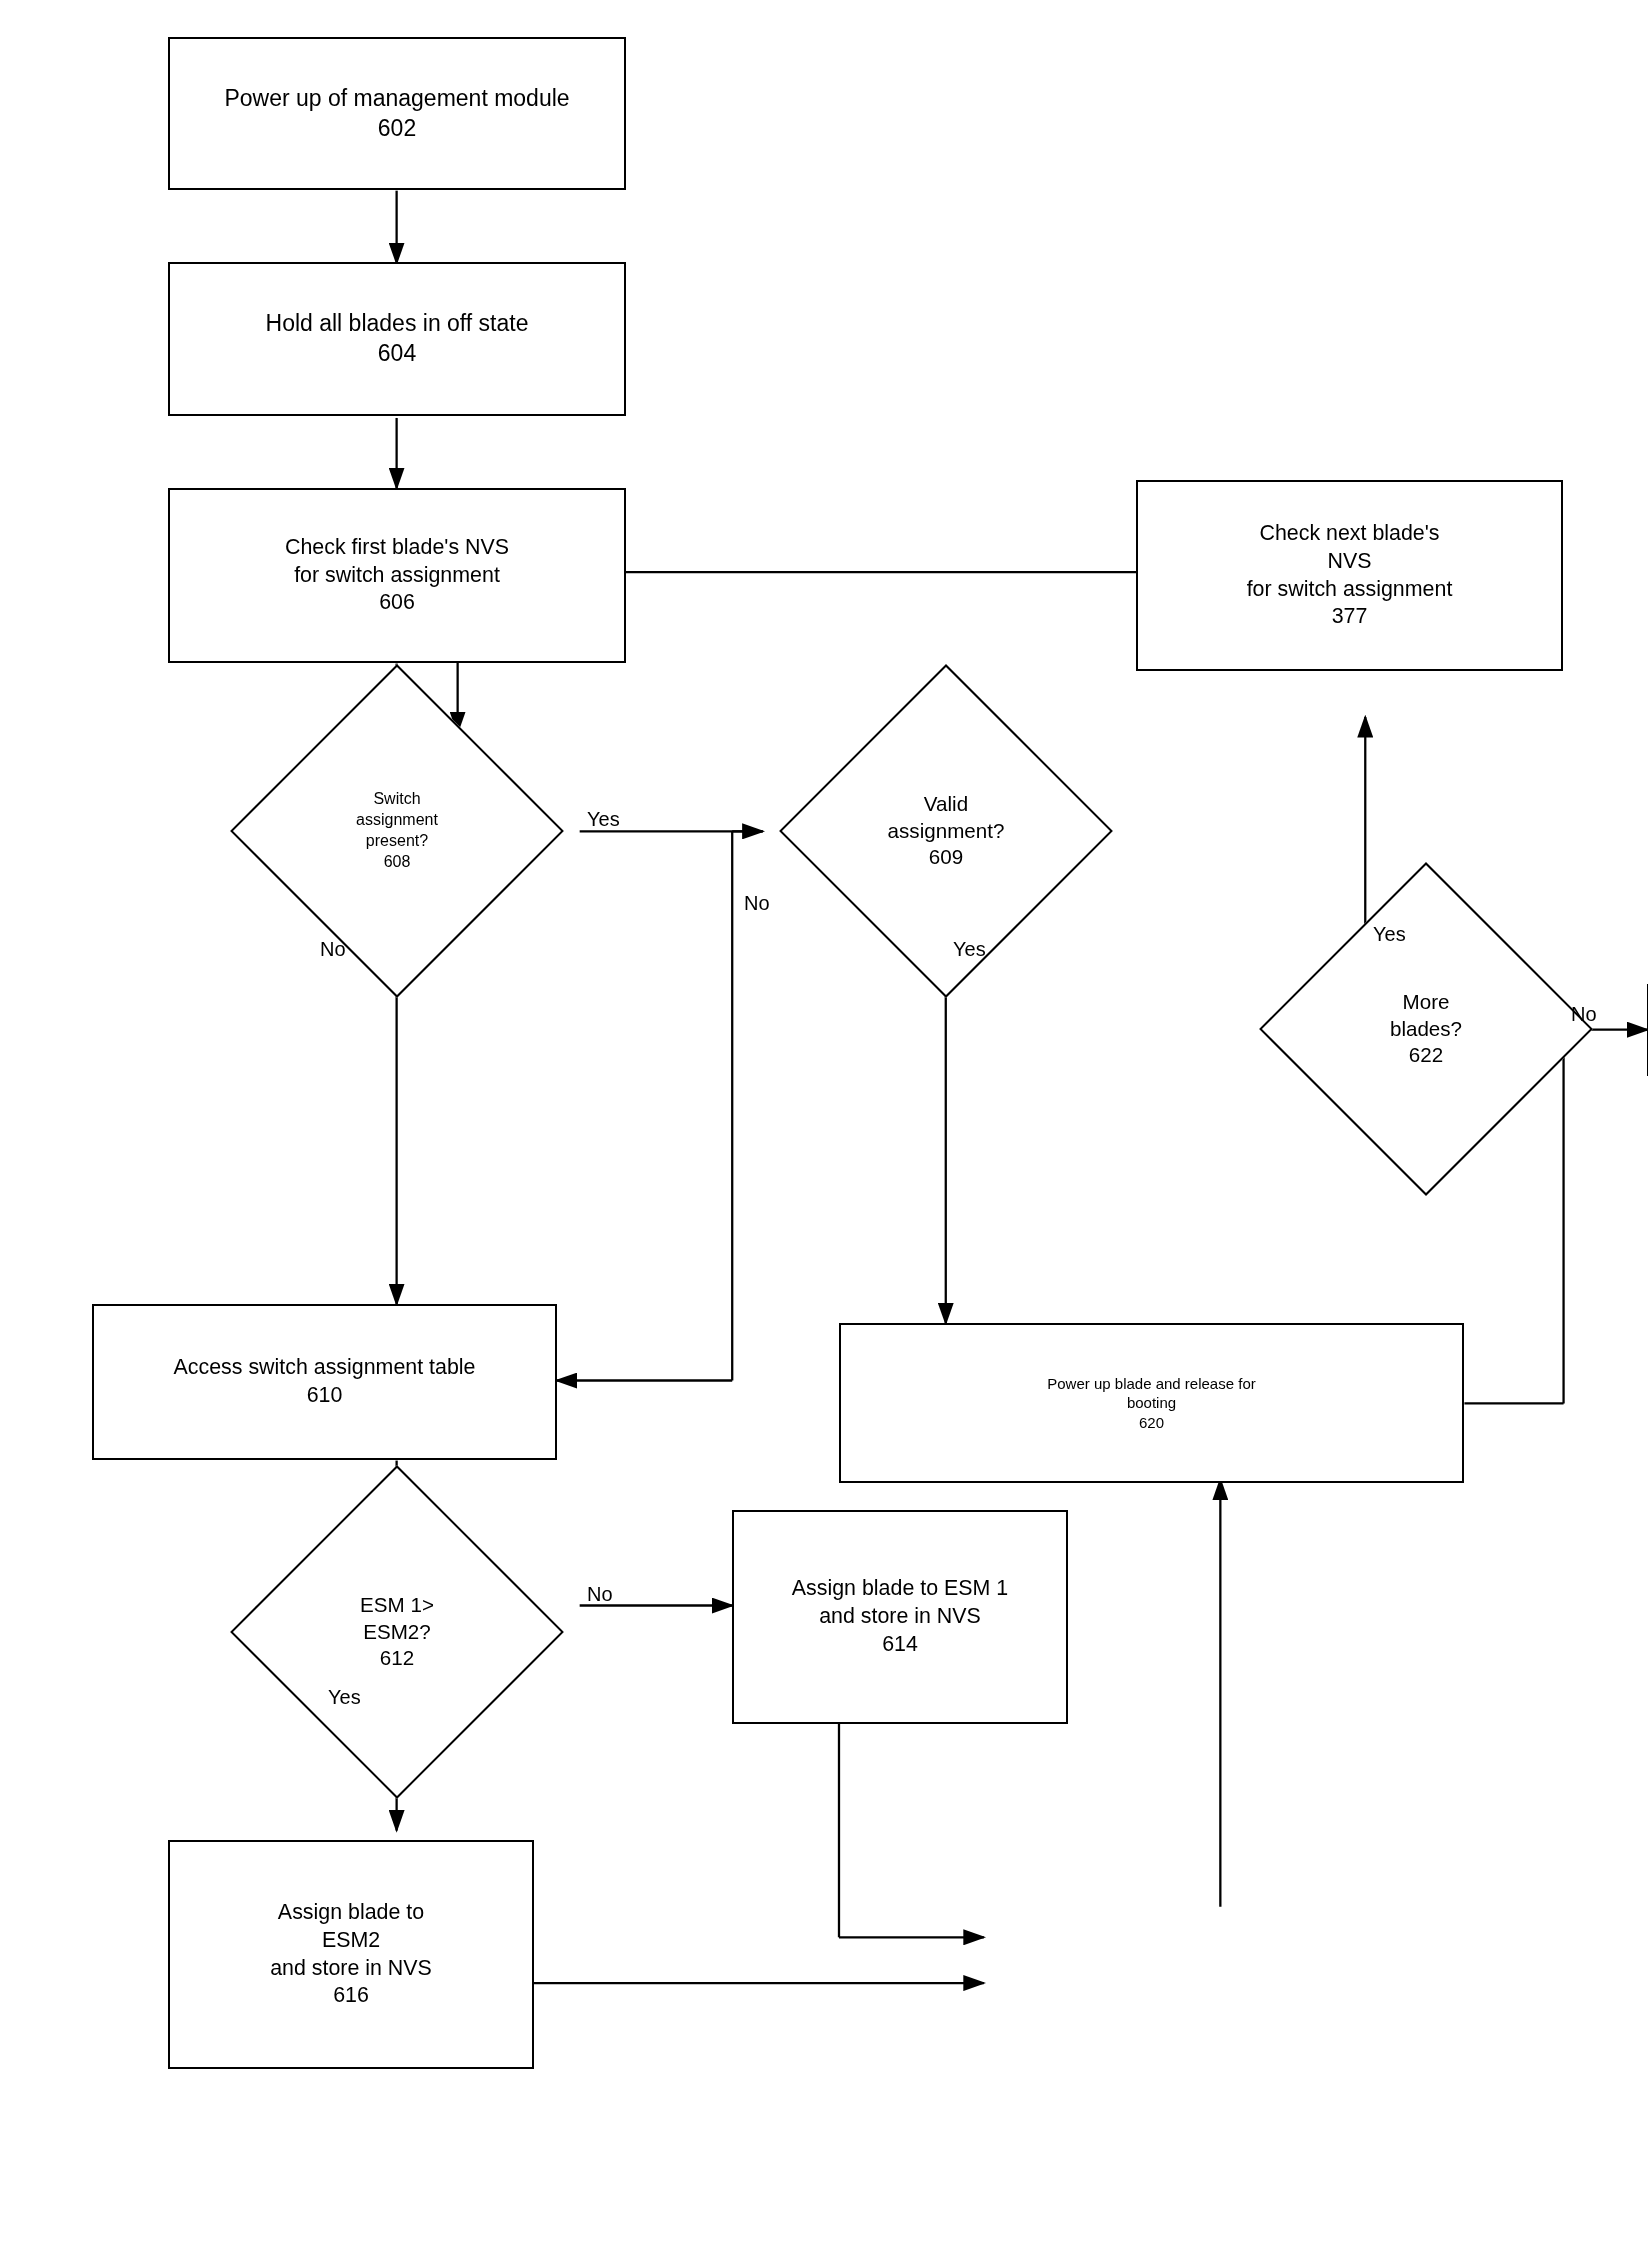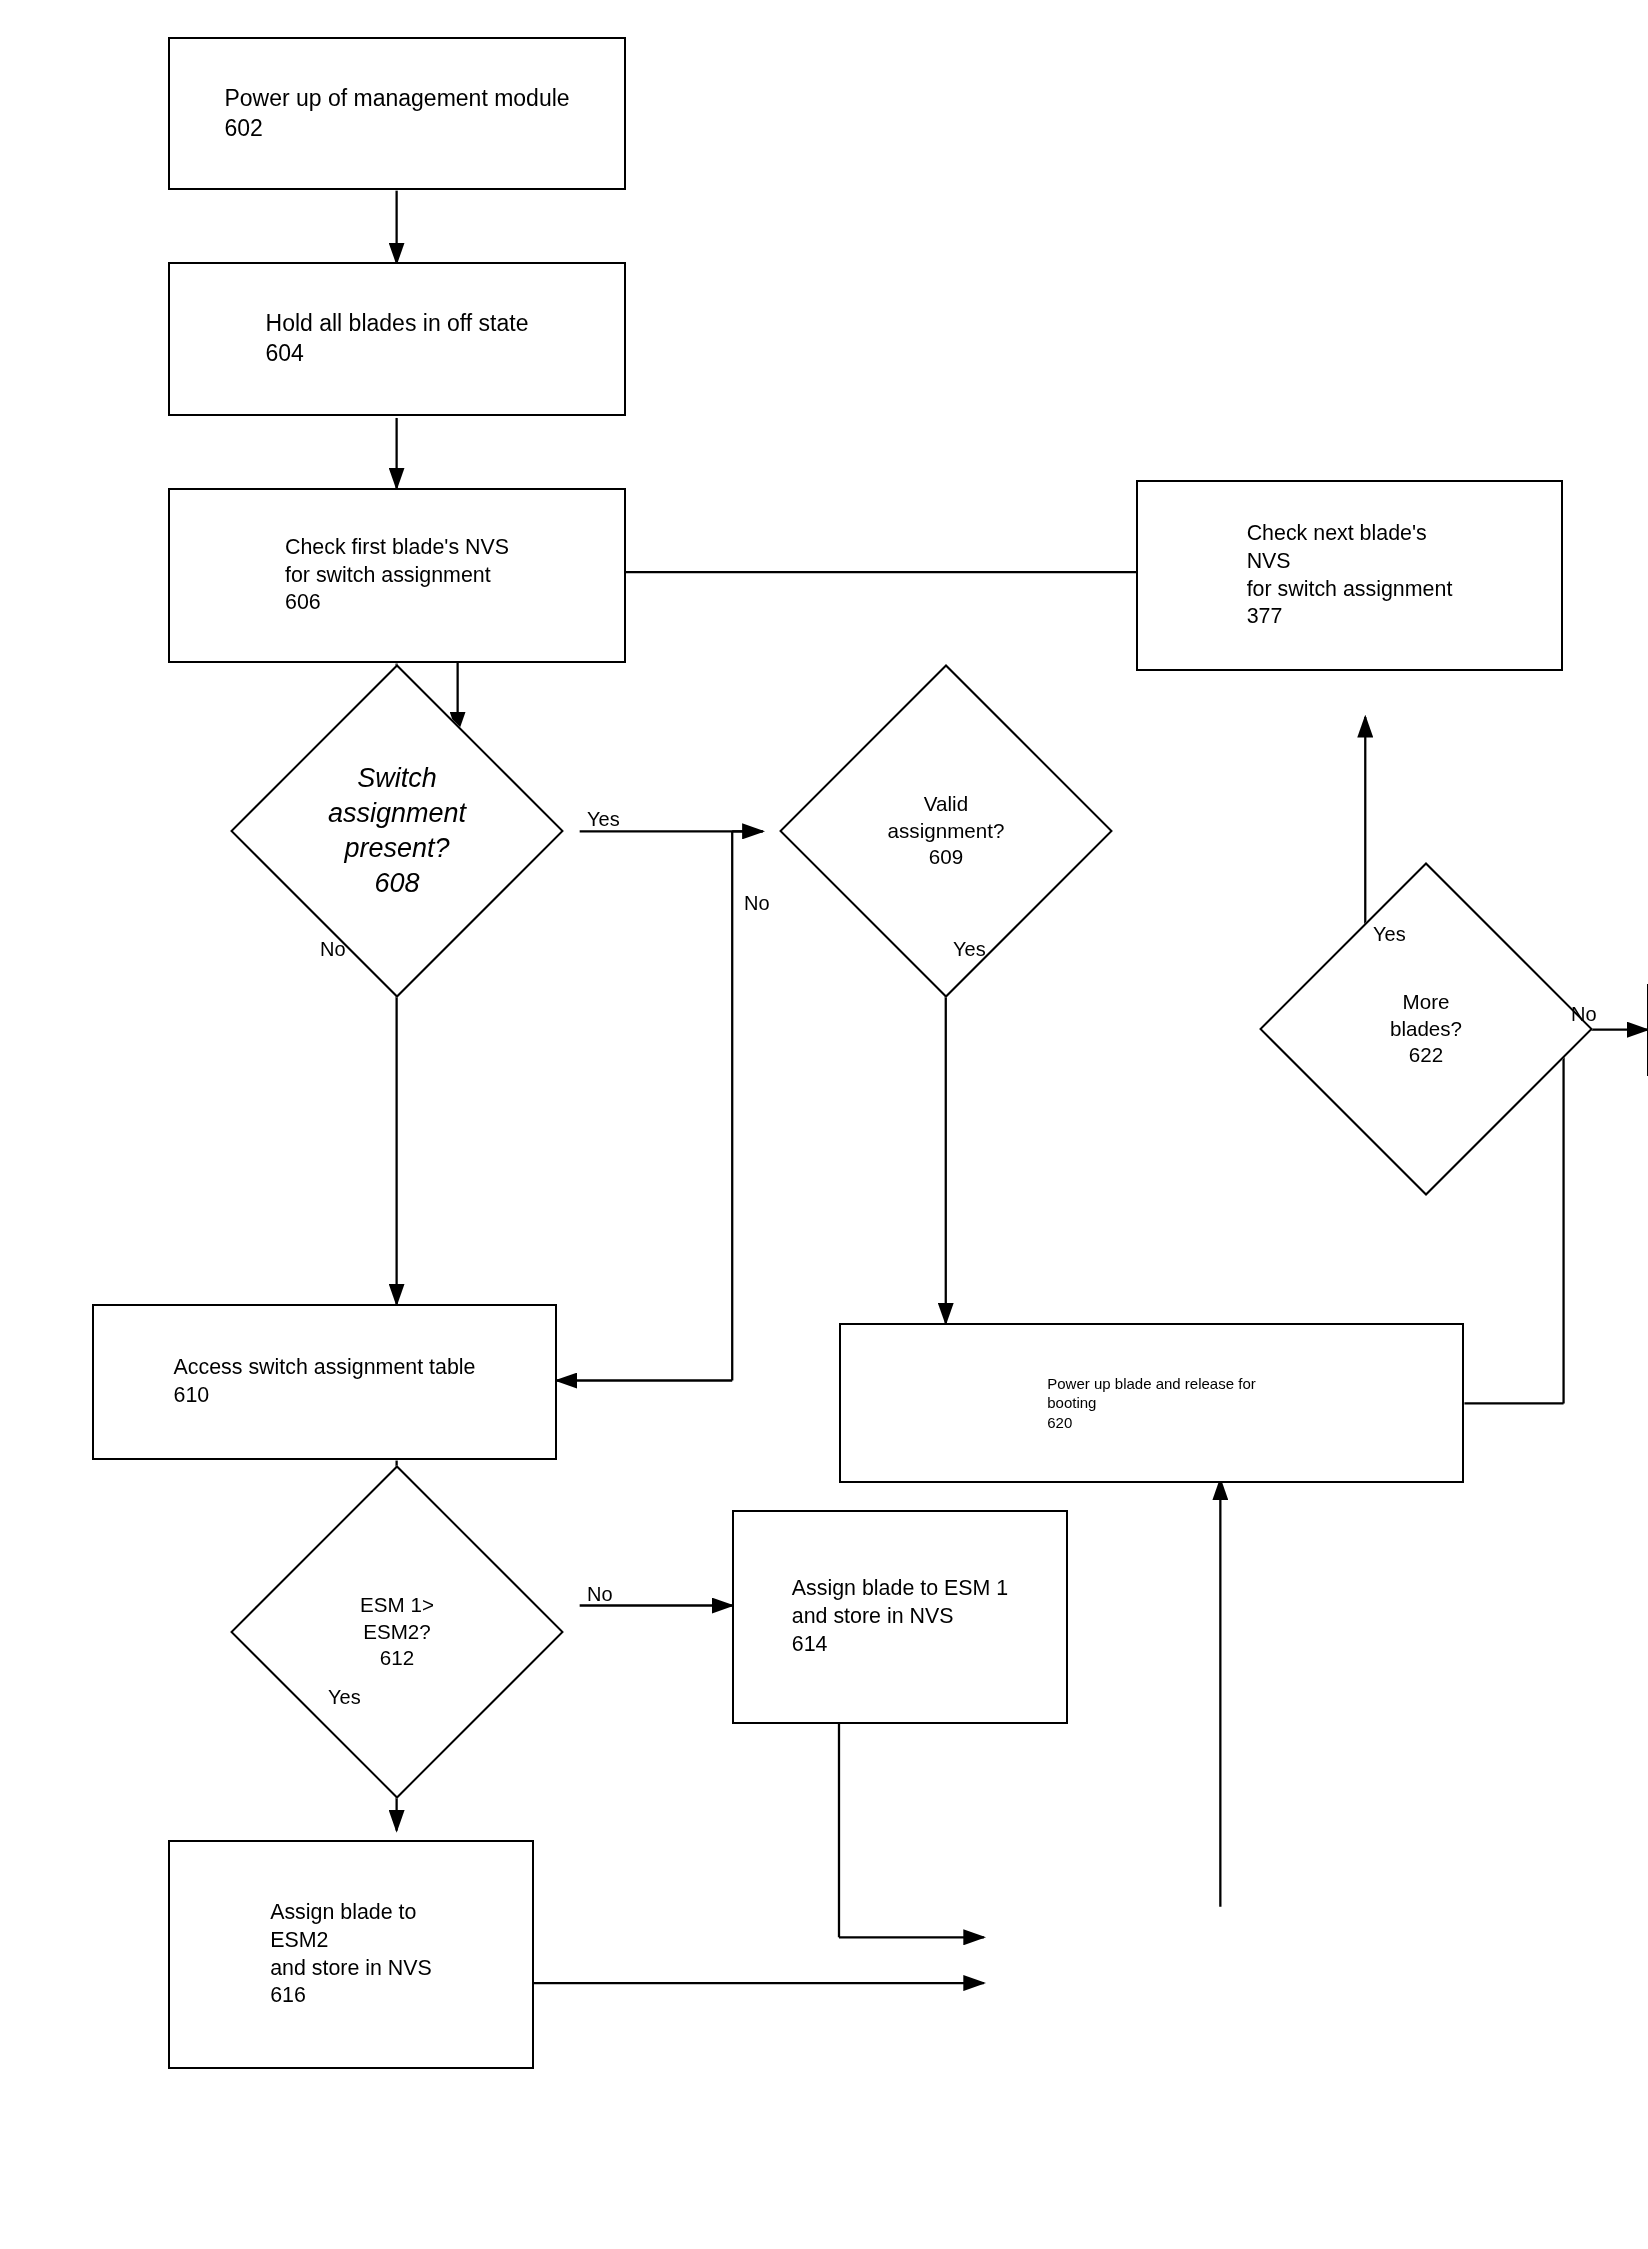--- a/index.html
+++ b/index.html
@@ -18,20 +18,21 @@
       width: 100%;
       height: 100%;
     }
     .box {
       position: absolute;
       border: 2.3px solid #000;
       background: #fff;
       display: flex;
       align-items: center;
       justify-content: center;
+      text-align: center;
       font-size: 21.4px;
       line-height: 1.3;
       padding: 7.6px;
     }
     .diamond {
       position: absolute;
       display: flex;
       align-items: center;
       justify-content: center;
       text-align: center;
@@ -129,21 +130,21 @@
   </div>
 
   <div class="box" style="left:168px; top:488px; width:458px; height:175px;">
     <span style="white-space:pre-line; font-size:21.4px;">Check first blade's NVS
 for switch assignment
 606</span>
   </div>
 
   <div class="diamond" style="left:214px; top:732px; width:366px; height:198px;">
     <div class="diamond-inner" style="width:236px; height:236px; top:-19px; left:65px;"></div>
-    <span class="diamond-text" style="white-space:pre-line; font-size:27px;font-style:italic;">Switch<br>assignment<br>present?<br>608</span>
+    <span class="diamond-text" style="white-space:pre-line; font-size:16px;">Switch<br>assignment<br>present?<br>608</span>
   </div>
 
   <div class="diamond" style="left:763px; top:732px; width:366px; height:198px;">
     <div class="diamond-inner" style="width:236px; height:236px; top:-19px; left:65px;"></div>
     <span class="diamond-text" style="white-space:pre-line; font-size:20.6px;">Valid<br>assignment?<br>609</span>
   </div>
 
   <div class="box" style="left:92px; top:1304px; width:465px; height:156px;">
     <span style="white-space:pre-line; font-size:21.4px;">Access switch assignment table
 610</span>

